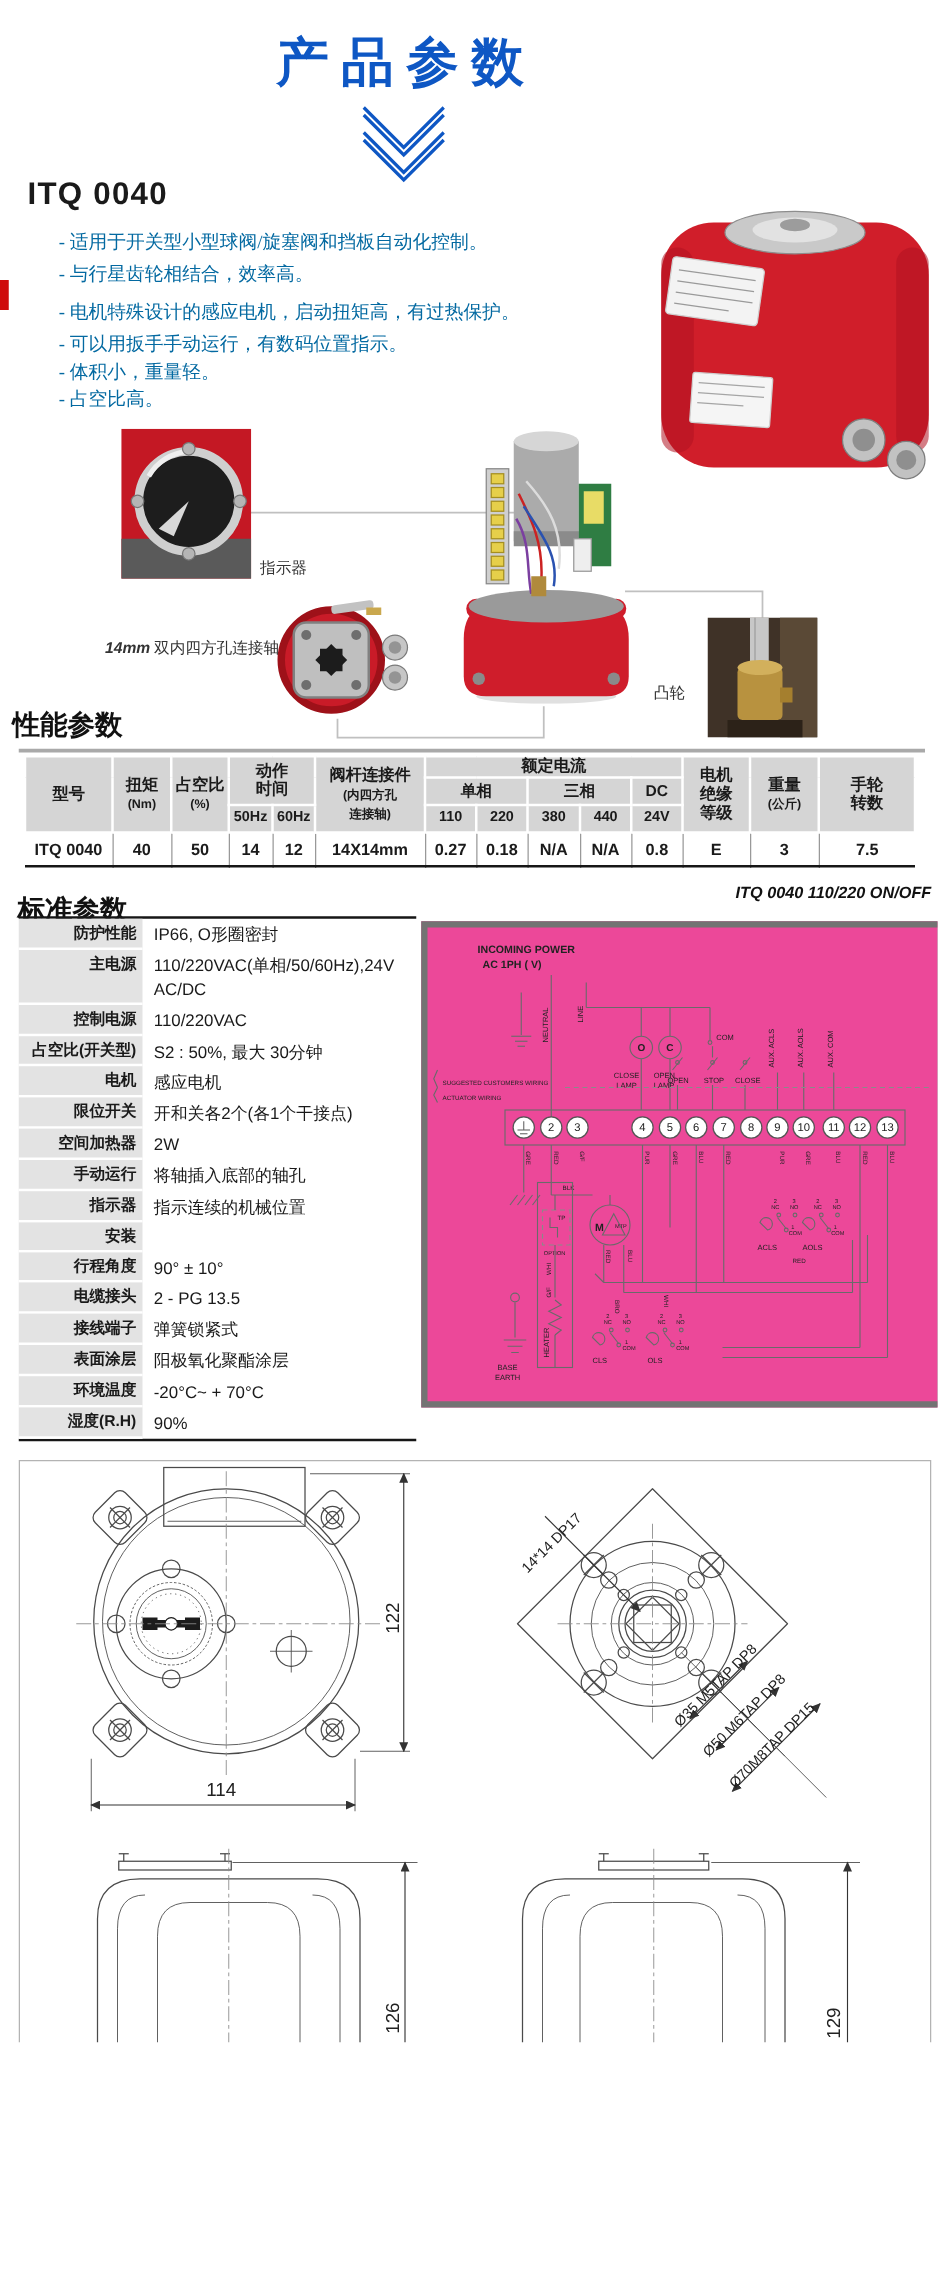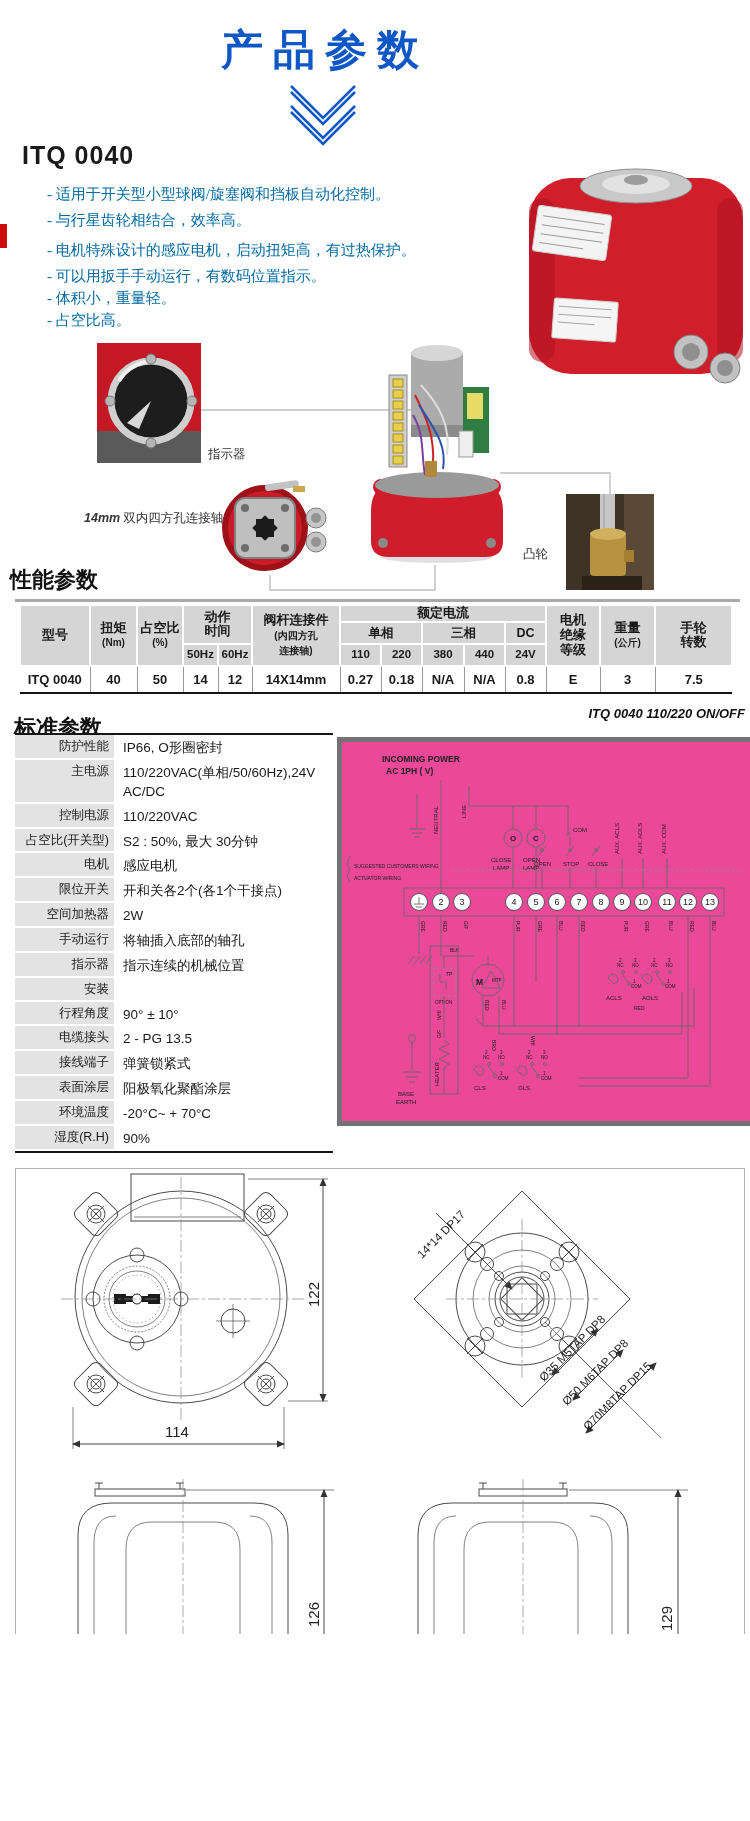--- a/index.html
+++ b/index.html
@@ -36,21 +36,21 @@
   .drow td { background:#fff; font-size:13px; font-weight:bold; height:25px;
              border-left:1px solid #999; border-top:1px solid #888; }
   .drow td:first-child { border-left:none; }
 
   .wiring-ref { position:absolute; left:420px; top:706px; width:325px; text-align:right;
                 font-size:13px; font-style:italic; font-weight:bold; color:#111; }
 
   .std-table { position:absolute; left:15px; top:733px; width:318px;
                border-top:2px solid #161616; border-bottom:2px solid #161616; }
   .srow { display:flex; min-height:23px; }
-  .slabel { width:99px; background:#e3e3e3; font-weight:normal; font-size:12.5px; text-align:right;
+  .slabel { width:99px; background:#e3e3e3; font-weight:bold; font-size:12.5px; text-align:right;
             padding:4px 5px 2px 2px; box-sizing:border-box; border-bottom:2px solid #fff; line-height:1.25; }
   .sval { flex:1; font-size:13.5px; padding:4px 0 2px 9px; line-height:1.4; }
 
   .wiring-box { position:absolute; left:337px; top:737px; width:408px; height:379px; border:5px solid #737373; background:#ec4899; }
   .drawings-box { position:absolute; left:15px; top:1168px; width:728px; height:642px; border:1px solid #b3b3b3; background:#fff; }
 
   
   .wl { stroke:#6a6a6a; stroke-width:0.9; fill:none; }
   .wld { stroke:#8a8a8a; stroke-width:0.9; fill:none; stroke-dasharray:4 3; }
   .wt { font-size:6px; fill:#222; }

